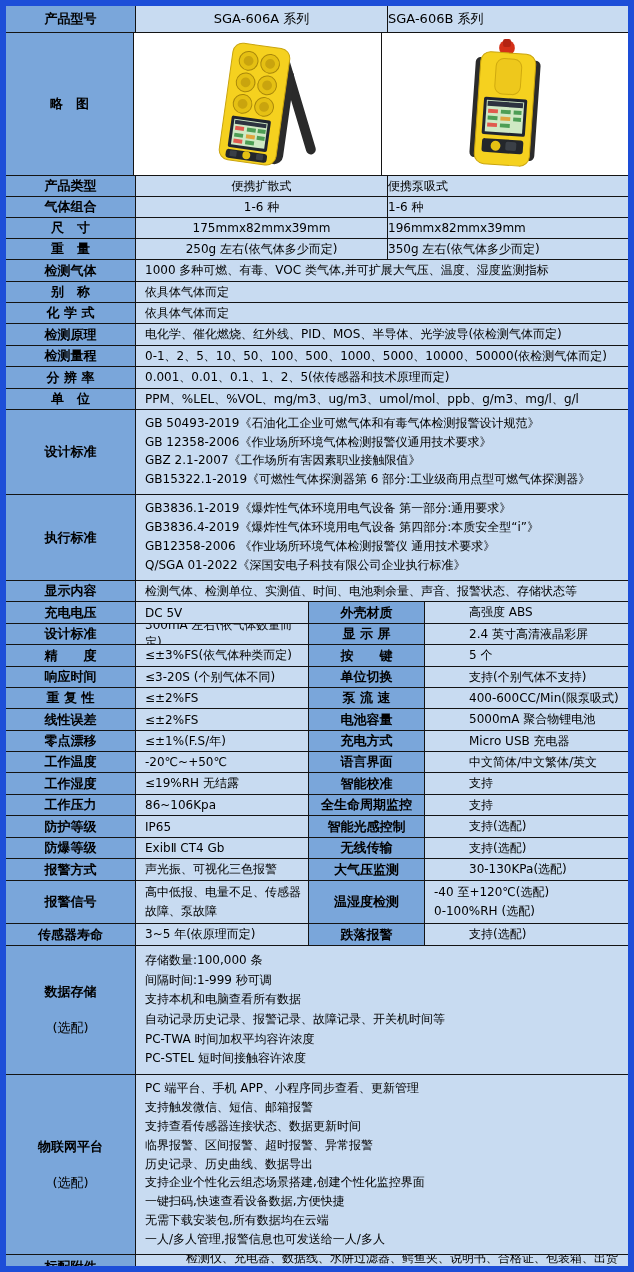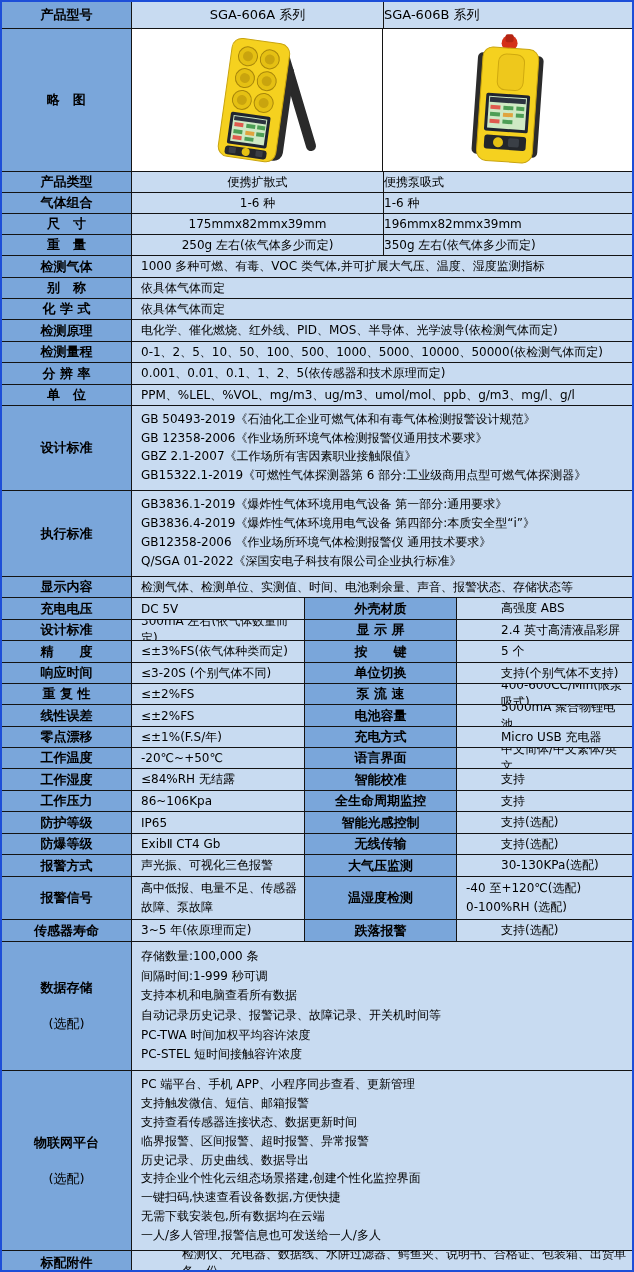--- a/index.html
+++ b/index.html
@@ -1,35 +1,35 @@
 <!DOCTYPE html>
 <html><head>
 <meta charset="utf-8">
 <style>
   html,body{margin:0;padding:0;background:#fff;}
   body{font-family:"DejaVu Sans","Liberation Sans",sans-serif;color:#000;}
   .sheet{
     width:634px;height:1272px;box-sizing:border-box;
-    border:2px solid #1d4ed8;display:flex;flex-direction:column;overflow:hidden;
+    border:6px solid #1d4ed8;display:flex;flex-direction:column;overflow:hidden;
     background:#c8dbf1;
   }
   .row{display:flex;border-bottom:1px solid #141414;box-sizing:border-box;flex:0 0 auto;}
   .row:last-child{border-bottom:none;gap:41px;}
   .c{box-sizing:border-box;border-right:1px solid #141414;display:flex;align-items:center;overflow:hidden;}
   .c.last{border-right:none;}
   .lab{width:130px;background:#7aa6da;justify-content:center;font-weight:bold;font-size:13px;flex-direction:column;text-align:center;}
   .lab .sub{font-weight:normal;font-size:13px;margin-top:18px;}
   .val{background:#c8dbf1;font-size:12px;}
   .ctr{justify-content:center;text-align:center;}
   .lft{padding:0 6px 0 9px;}
   .bold{font-weight:normal;font-size:13px;}
   .w252{width:252px;}
   .vfull{flex:1;}
   .v1{width:173px;}
-  .lab2{width:152px;background:#7aa6da;justify-content:center;font-weight:bold;font-size:13px;text-align:center;}
+  .lab2{width:116px;background:#7aa6da;justify-content:center;font-weight:bold;font-size:13px;text-align:center;}
   .v2{flex:1;padding-left:44px;}
   .img{background:#ffffff;justify-content:center;}
   .multi{flex-direction:column;align-items:stretch;justify-content:space-evenly;padding:2px 6px 2px 9px;}
   .multi .ln{font-size:12px;line-height:1.15;text-align:left;}
   .twoline{flex-direction:column;align-items:flex-start;justify-content:space-evenly;padding:2px 6px 2px 9px;}
   .twoline .ln{font-size:12px;}
   .wrapv{line-height:1.6;}
 </style>
 </head>
 <body>
@@ -225,21 +225,21 @@
     <div class="c val lft v2 last">Micro USB 充电器</div>
   </div>
   <div class="row" style="height:21px">
     <div class="c lab">工作温度</div>
     <div class="c val lft v1">-20℃~+50℃</div>
     <div class="c lab2">语言界面</div>
     <div class="c val lft v2 last">中文简体/中文繁体/英文</div>
   </div>
   <div class="row" style="height:22px">
     <div class="c lab">工作湿度</div>
-    <div class="c val lft v1">≤84%RH 无结露</div>
+    <div class="c val lft v1">≤19%RH 无结露</div>
     <div class="c lab2">智能校准</div>
     <div class="c val lft v2 last">支持</div>
   </div>
   <div class="row" style="height:21px">
     <div class="c lab">工作压力</div>
     <div class="c val lft v1">86~106Kpa</div>
     <div class="c lab2">全生命周期监控</div>
     <div class="c val lft v2 last">支持</div>
   </div>
   <div class="row" style="height:22px">

